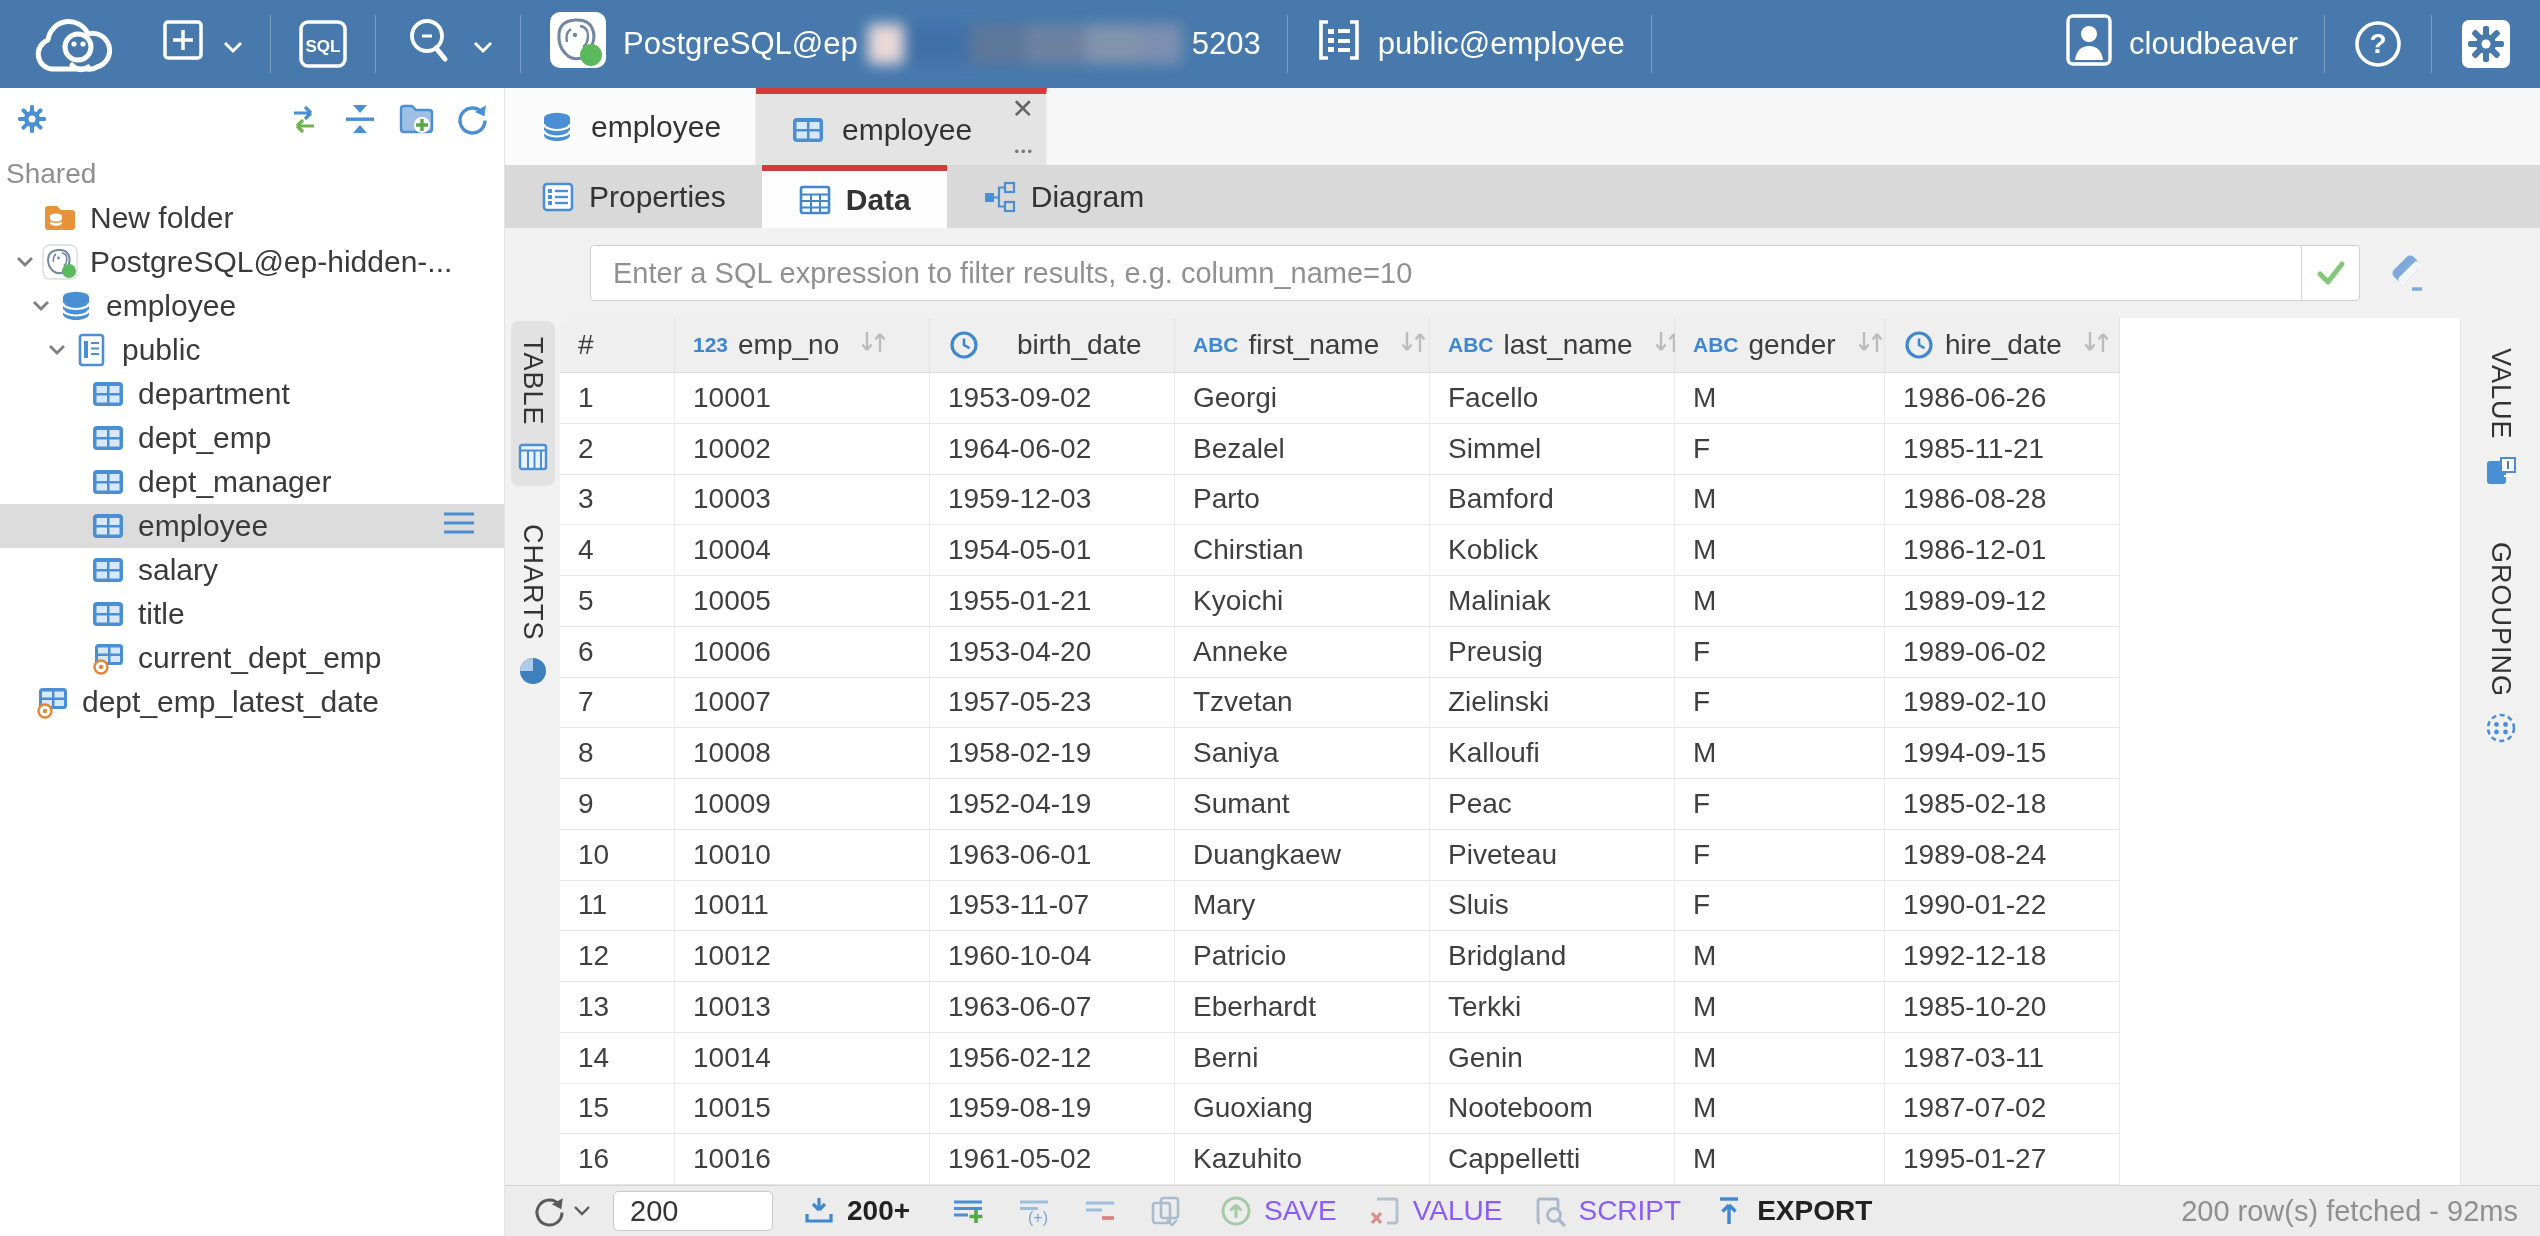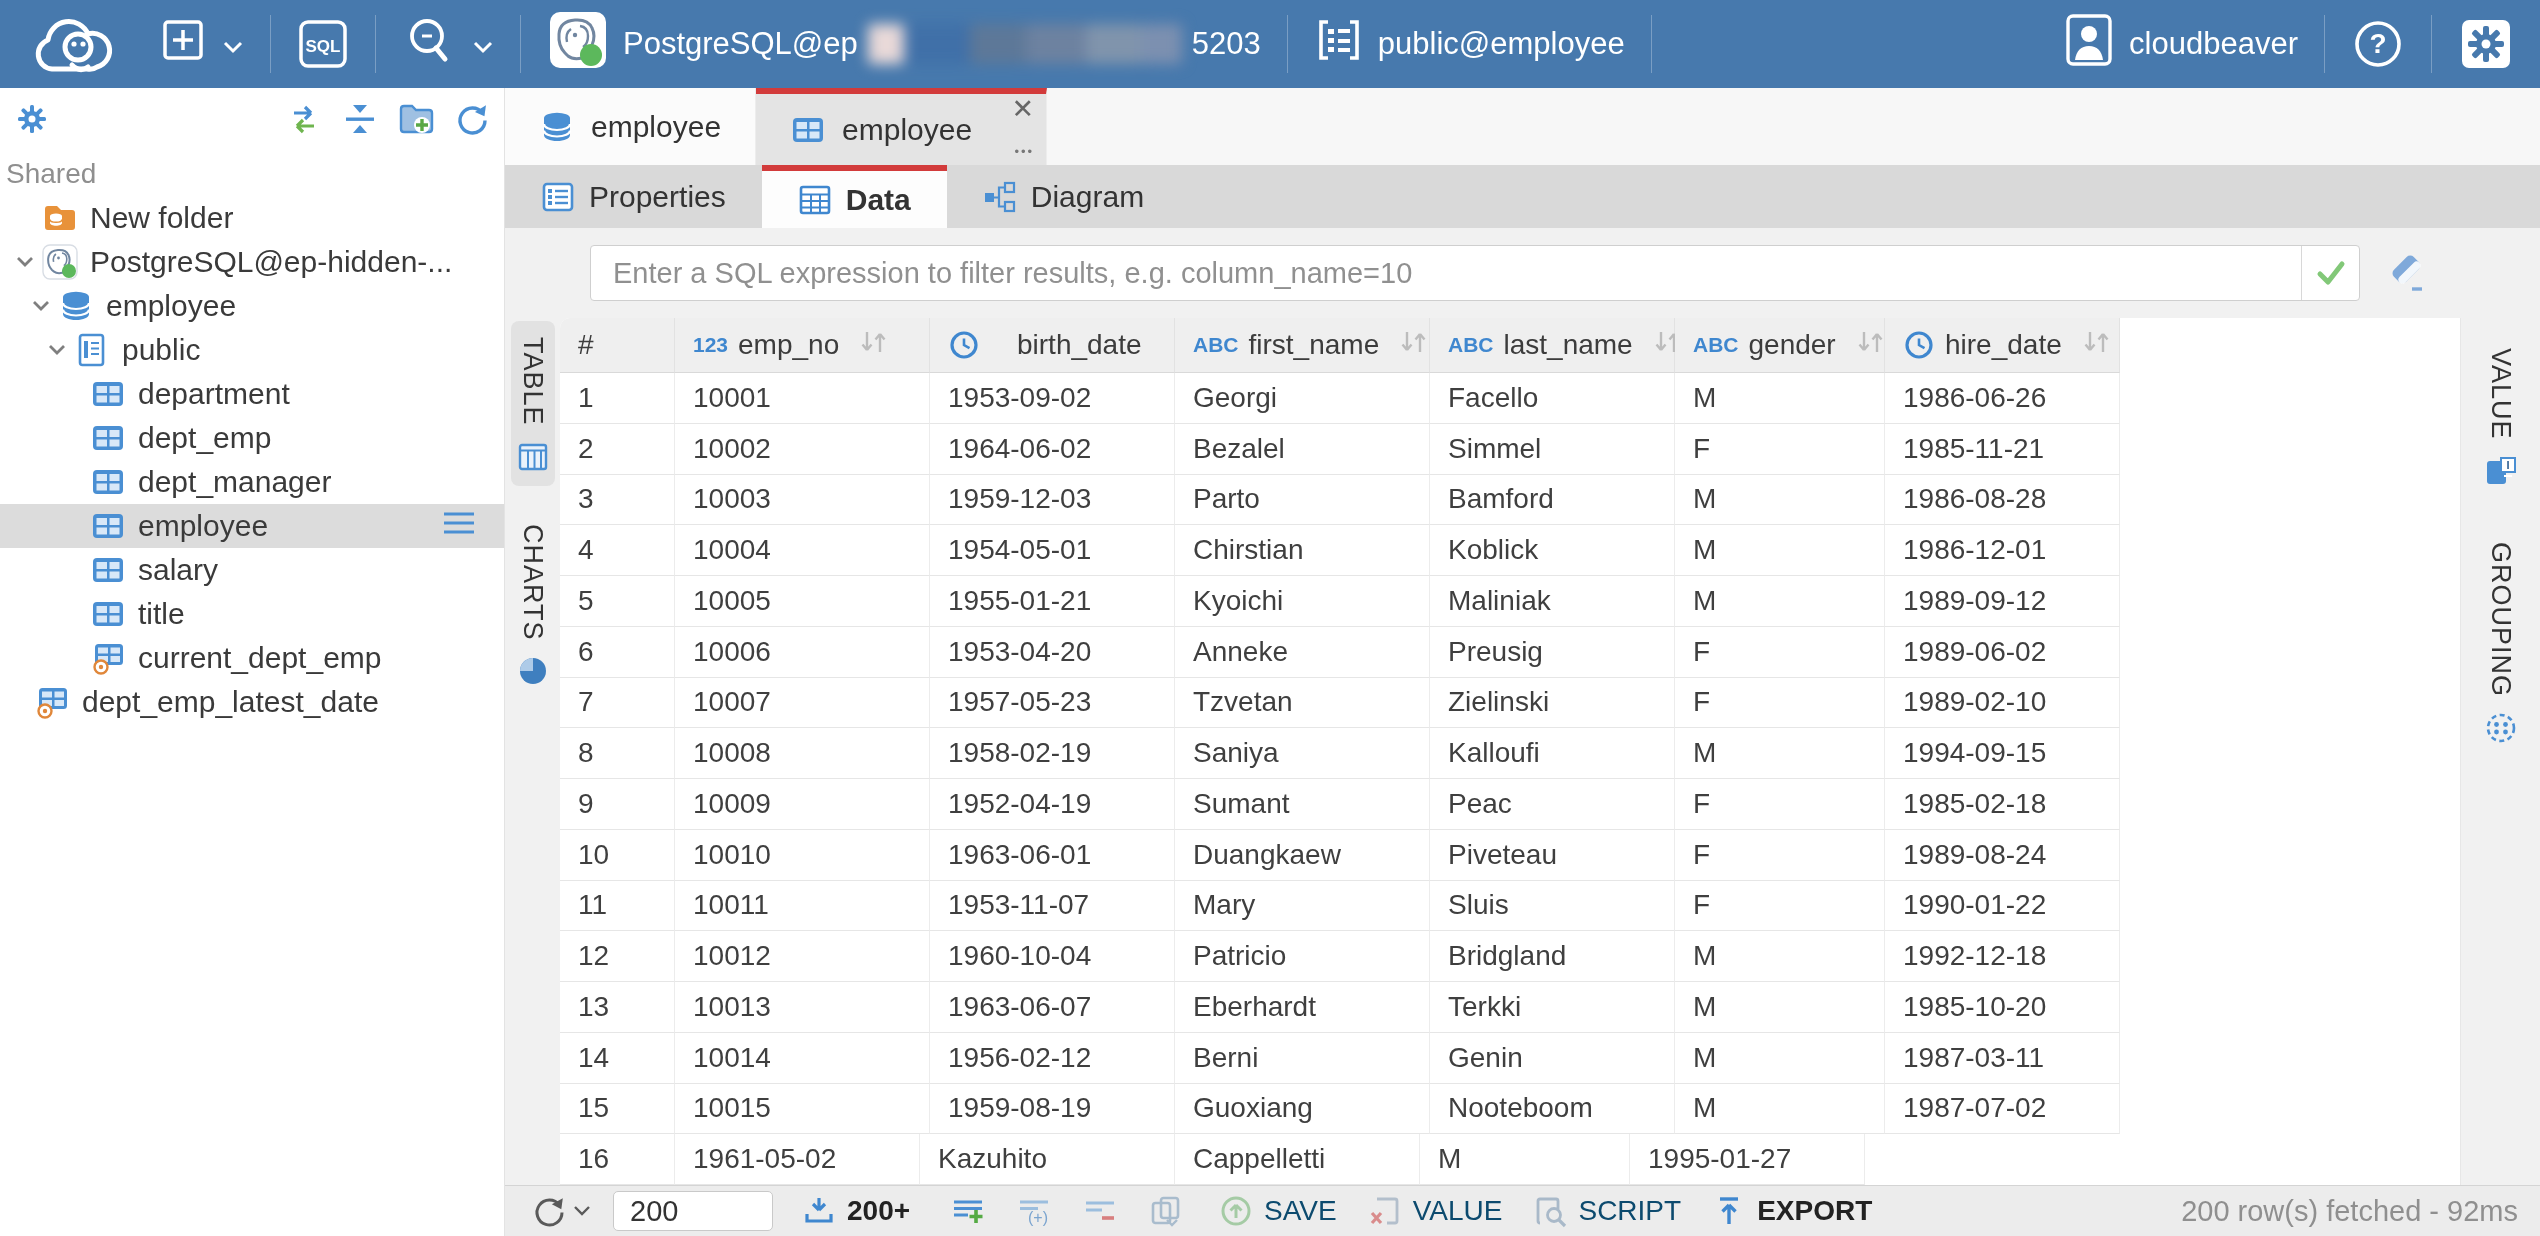--- a/index.html
+++ b/index.html
@@ -86,21 +86,21 @@
 
   
   .statusbar { height:51px; flex:none; background:#ececec; border-top:1px solid #d4d4d4;
                display:flex; align-items:center; padding:0 22px 0 26px; }
   .st-item { display:flex; align-items:center; flex:none; }
   .st-icon { width:36px; height:36px; display:flex; }
   .size-input { width:160px; height:40px; background:#fff; border:1px solid #c9c9c9; border-radius:5px;
                 font-family:inherit; font-size:29px; color:#333; padding:0 16px; outline:none; margin-left:22px; }
   .st-label { font-size:28px; margin-left:10px; }
   .lbl-dark { color:#222; font-weight:bold; }
-  .lbl-gray { color:#0c4a6e; }
+  .lbl-gray { color:#8b5cf6; }
   .status-text { margin-left:auto; font-size:29px; color:#8f8f8f; }
 </style>
 </head>
 <body>
 
 <div class="app">
 
   <header class="topbar">
     <div class="logo">
       <svg width="104" height="78" viewBox="0 0 104 78">
@@ -751,20 +751,21 @@
                 <div class="gcell" style="width: 115px;">15</div>
                 <div class="gcell" style="width: 255px;">10015</div>
                 <div class="gcell" style="width: 245px;">1959-08-19</div>
                 <div class="gcell" style="width: 255px;">Guoxiang</div>
                 <div class="gcell" style="width: 245px;">Nooteboom</div>
                 <div class="gcell" style="width: 210px;">M</div>
                 <div class="gcell" style="width: 235px;">1987-07-02</div>
               </div>
               <div class="grow">
                 <div class="gcell" style="width: 115px;">16</div>
+                <div class="gcell" style="width: 255px;">10016</div>
                 <div class="gcell" style="width: 245px;">1961-05-02</div>
                 <div class="gcell" style="width: 255px;">Kazuhito</div>
                 <div class="gcell" style="width: 245px;">Cappelletti</div>
                 <div class="gcell" style="width: 210px;">M</div>
                 <div class="gcell" style="width: 235px;">1995-01-27</div>
               </div>
             </div>
 
           <div class="vstrip right">
             <div class="vtab" style="margin-top:14px;">

